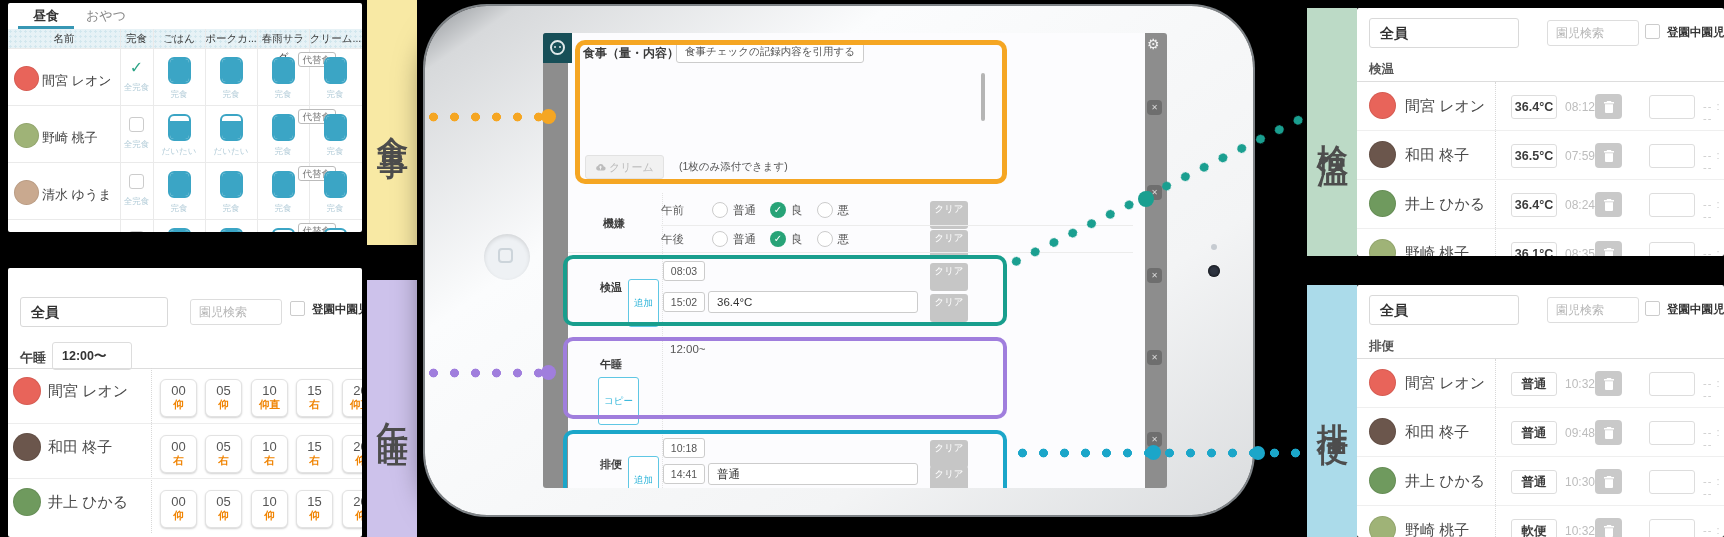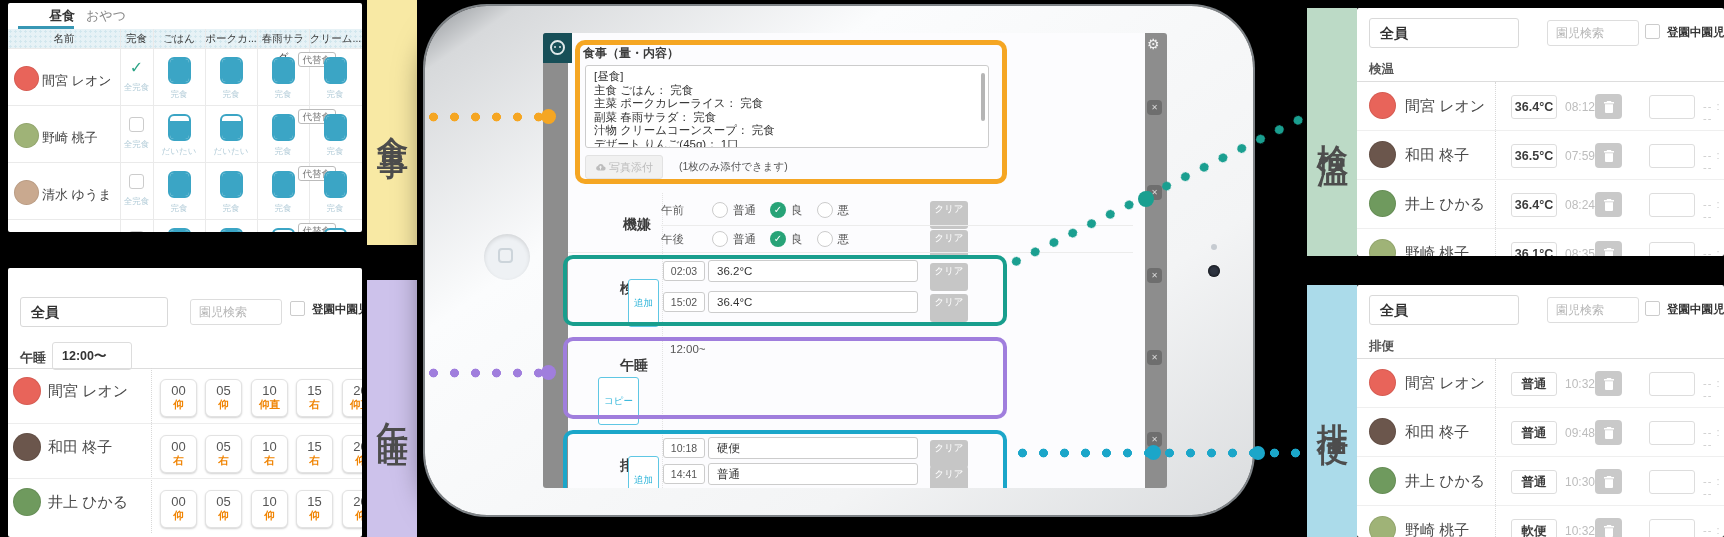--- a/index.html
+++ b/index.html
@@ -70,21 +70,21 @@
   .radio.checked{background:#27a377;border:none;color:#fff;text-align:center;font-size:10px;line-height:16px;font-weight:700;}
   .rlab{font-size:11.5px;color:#555;margin:0 14px 0 5px;}
   .clearbtn{position:absolute;left:387px;width:38px;height:28px;background:#c6c6c6;border-radius:3px;
             color:#fff;font-size:9.5px;text-align:center;line-height:16px;}
   .tbox{position:absolute;width:42px;height:20px;border:1px solid #ccc;border-radius:3px;background:#fff;
         font-size:10.5px;color:#555;text-align:center;line-height:18px;}
   .vinput{position:absolute;width:210px;height:22px;border:1px solid #ccc;border-radius:3px;background:#fff;
         font-size:11.5px;color:#333;line-height:20px;padding-left:8px;}
   .addbadge{position:absolute;border:1px solid #5fc7e4;color:#27b2d8;background:#fff;border-radius:3px;
         font-size:9.5px;padding:16px 5px;line-height:14px;}
-  .slabel{position:absolute;font-size:14px;font-weight:700;color:#3c3c3c;margin-left:20px;}
+  .slabel{position:absolute;font-size:11px;font-weight:700;color:#3c3c3c;}
   .hairline{position:absolute;height:1px;background:#ececec;}
 
   
   .gsel{position:absolute;left:12px;top:10px;width:150px;height:30px;border:1px solid #d9d9d9;border-radius:3px;
         background:#fff;font-size:14px;font-weight:700;color:#333;line-height:28px;padding-left:10px;}
   .srch{position:absolute;left:190px;top:12px;width:92px;height:26px;border:1px solid #ddd;border-radius:3px;
         font-size:12px;color:#333;padding:0 8px;background:#fff;font-family:inherit;}
   .srch::placeholder{color:#b5b5b5;}
   .cb{position:absolute;width:15px;height:15px;border:1px solid #ccc;border-radius:2px;background:#fff;}
   .cbl{position:absolute;font-size:11.5px;font-weight:700;color:#333;white-space:nowrap;}
@@ -142,21 +142,21 @@
   .napbtn b{display:block;font-size:13px;color:#555;font-weight:400;margin-top:3px;}
   .napbtn i{display:block;font-style:normal;font-size:10.5px;font-weight:700;color:#f08300;}
 
   #p-tr{left:1357px;top:8px;width:367px;height:248px;}
   #p-br{left:1357px;top:285px;width:367px;height:252px;}
 </style>
 </head>
 <body>
 
 <div class="panel" id="p-tl">
-  <div class="tab active" style="left:26px">昼食</div>
+  <div class="tab active" style="left:10px">昼食</div>
   <div class="tab idle" style="left:70px">おやつ</div>
   <div id="tabline"></div>
   <div id="thbg"></div>
   <div class="th" style="left:0;width:112px">名前</div>
   <div class="th" style="left:112px;width:33px">完食</div>
   <div class="th" style="left:145px;width:52px">ごはん</div>
   <div class="th" style="left:197px;width:52px">ポークカ...</div>
   <div class="th" style="left:249px;width:52px">春雨サラダ</div>
   <div class="th" style="left:301px;width:53px">クリーム...</div>
   <div class="vsep" style="left:112px"></div>
@@ -360,32 +360,27 @@
         <i></i>
       </div>
     <span id="gear">⚙</span>
     <div class="xicon" style="top:67px">✕</div>
     <div class="xicon" style="top:152px">✕</div>
     <div class="xicon" style="top:235px">✕</div>
     <div class="xicon" style="top:317px">✕</div>
     <div class="xicon" style="top:399px">✕</div>
 
     <span class="mlabel" style="left:40px;top:12px">食事（量・内容）</span>
-    <div id="mtext">[昼食]
-主食 ごはん： 完食
-主菜 ポークカレーライス： 完食
-副菜 春雨サラダ： 完食
-汁物 クリームコーンスープ： 完食
-デザート りんご(45g)： 1口</div>
+    <button id="qbtn">食事チェックの記録内容を引用する</button>
     <div id="tscroll"></div>
     <button id="photobtn">
       <svg width="11" height="9" viewBox="0 0 11 9" style="vertical-align:-1px">
           <path fill="#bcbcbc" d="M8.8 3.6A3.1 3.1 0 0 0 2.9 3 2.3 2.3 0 0 0 3 7.5h5.5a1.9 1.9 0 0 0 .3-3.9zM6 4.5v2H5v-2H3.8L5.5 2.6 7.2 4.5z"></path>
         </svg>
-      <span>写真添付</span>
+      <span>クリーム</span>
     </button>
     <span id="photonote">(1枚のみ添付できます)</span>
 
     <div class="vline"></div>
     <span class="slabel" style="left:60px;top:183px">機嫌</span>
     <div class="mood-row" style="top:167px">
       <span class="period">午前</span>
       <span class="radio"></span>
         <span class="rlab">普通</span>
       <span class="radio checked"><span>✓</span></span>
@@ -402,35 +397,33 @@
       <span class="radio checked"><span>✓</span></span>
         <span class="rlab">良</span>
       <span class="radio"></span>
         <span class="rlab">悪</span>
     </div>
     <span class="clearbtn" style="top:197px">クリア</span>
     <div class="hairline" style="left:25px;top:219px;width:565px"></div>
 
     <span class="slabel" style="left:57px;top:247px">検温</span>
     <span class="addbadge" style="left:85px;top:246px">追加</span>
-    <span class="tbox" style="left:120px;top:228px">02:03</span>
-    <span class="vinput" style="left:165px;top:227px">36.2°C</span>
+    <span class="tbox" style="left:120px;top:228px">08:03</span>
     <span class="clearbtn" style="top:230px">クリア</span>
     <span class="tbox" style="left:120px;top:259px">15:02</span>
     <span class="vinput" style="left:165px;top:258px">36.4°C</span>
     <span class="clearbtn" style="top:261px">クリア</span>
 
     <span class="slabel" style="left:57px;top:324px">午睡</span>
     <span class="addbadge" style="left:55px;top:344px">コピー</span>
     <span class="abs" style="left:127px;top:310px;font-size:11.5px;color:#555">12:00~</span>
 
     <span class="slabel" style="left:57px;top:424px">排便</span>
     <span class="addbadge" style="left:85px;top:423px">追加</span>
     <span class="tbox" style="left:120px;top:405px">10:18</span>
-    <span class="vinput" style="left:165px;top:404px">硬便</span>
     <span class="clearbtn" style="top:407px">クリア</span>
     <span class="tbox" style="left:120px;top:431px">14:41</span>
     <span class="vinput" style="left:165px;top:430px">普通</span>
     <span class="clearbtn" style="top:433px">クリア</span>
 
     <div class="hlbox" id="box-meal"></div>
     <div class="hlbox" id="box-temp"></div>
     <div class="hlbox" id="box-nap"></div>
     <div class="hlbox" id="box-bowel"></div>
   </div>

